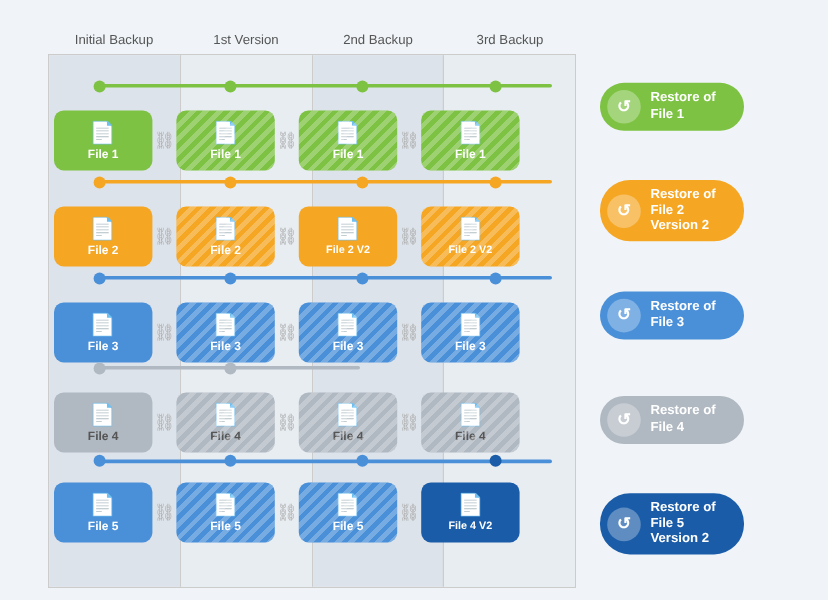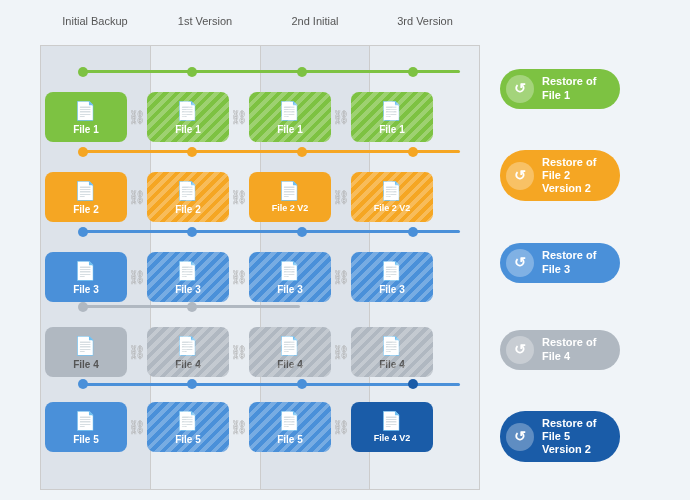--- a/index.html
+++ b/index.html
@@ -32,21 +32,21 @@
       flex-direction: column;
       justify-content: space-around;
       padding: 35px 0 10px 10px;
       gap: 0;
     }
 
     
     .col-headers {
       display: flex;
       position: absolute;
-      top: 5px;
+      top: 18px;
       left: 10px;
       width: 440px;
     }
     .col-header {
       width: 110px;
       text-align: center;
       font-size: 11px;
       color: #555;
       font-weight: normal;
     }
@@ -216,22 +216,22 @@
   </style>
 </head>
 <body>
 
 <div class="main-container">
   <div class="grid-area">
 
     <div class="col-headers">
       <div class="col-header">Initial Backup</div>
       <div class="col-header">1st Version</div>
-      <div class="col-header">2nd Initial</div>
-      <div class="col-header">3rd Version</div>
+      <div class="col-header">2nd Backup</div>
+      <div class="col-header">3rd Backup</div>
     </div>
 
     <div class="grid-columns">
       <div class="grid-col"></div>
       <div class="grid-col"></div>
       <div class="grid-col"></div>
       <div class="grid-col"></div>
     </div>
 
     <div class="rows-area">

